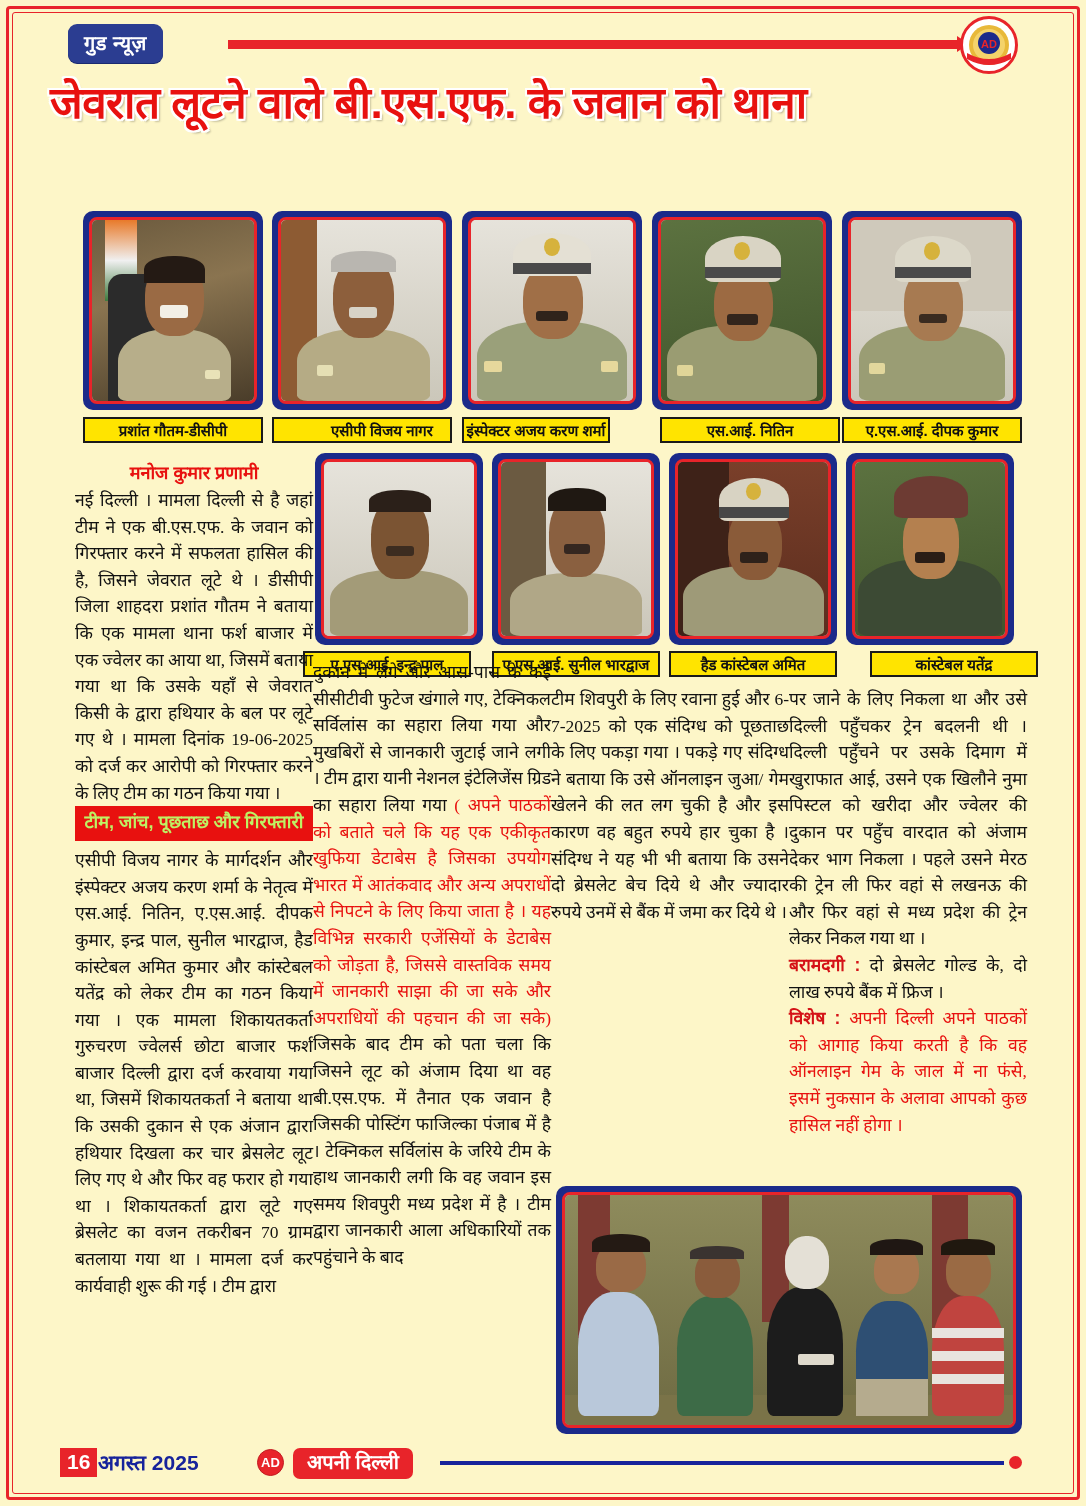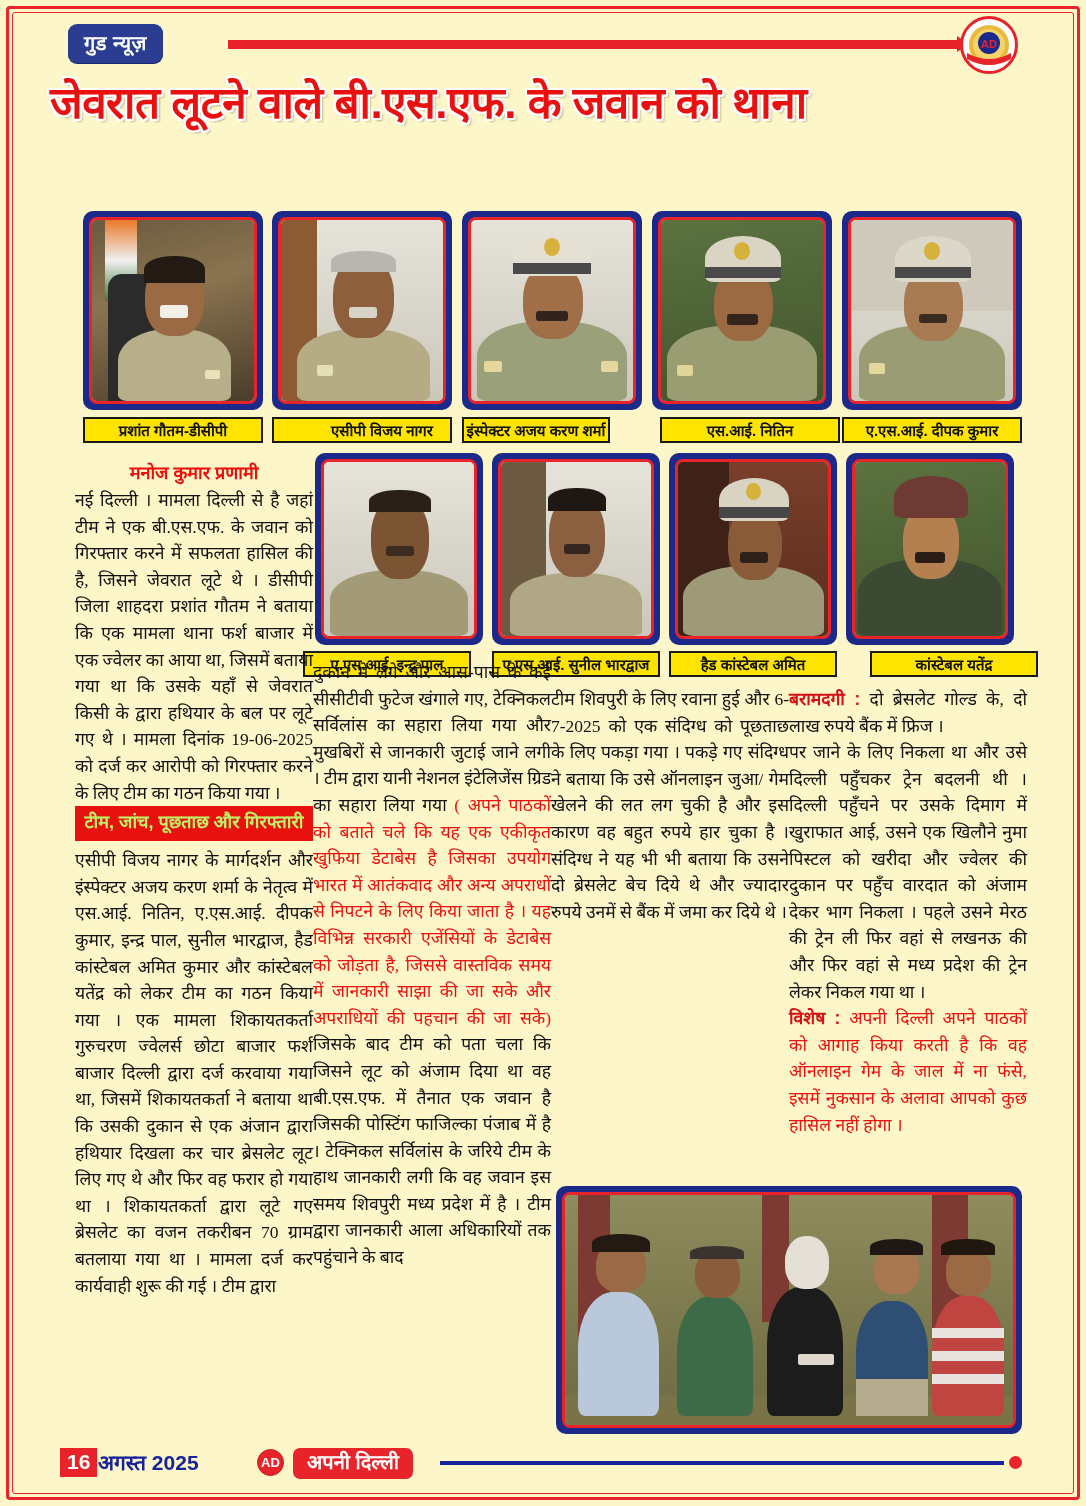--- a/index.html
+++ b/index.html
@@ -351,22 +351,22 @@
 
   <div class="col" style="left:313px; top:659px; width:238px;">
     <p><span>दुकान में लगे और आस-पास के कई सीसीटीवी फुटेज खंगाले गए, टेक्निकल सर्विलांस का सहारा लिया गया और मुखबिरों से जानकारी जुटाई जाने लगी । टीम द्वारा यानी नेशनल इंटेलिजेंस ग्रिड का सहारा लिया गया </span><span class="redtext">( अपने पाठकों को बताते चले कि यह एक एकीकृत खुफिया डेटाबेस है जिसका उपयोग भारत में आतंकवाद और अन्य अपराधों से निपटने के लिए किया जाता है । यह विभिन्न सरकारी एजेंसियों के डेटाबेस को जोड़ता है, जिससे वास्तविक समय में जानकारी साझा की जा सके और अपराधियों की पहचान की जा सके)</span><span> जिसके बाद टीम को पता चला कि जिसने लूट को अंजाम दिया था वह बी.एस.एफ. में तैनात एक जवान है जिसकी पोस्टिंग फाजिल्का पंजाब में है । टेक्निकल सर्विलांस के जरिये टीम के हाथ जानकारी लगी कि वह जवान इस समय शिवपुरी मध्य प्रदेश में है । टीम द्वारा जानकारी आला अधिकारियों तक पहुंचाने के बाद</span></p>
   </div>
 
   <div class="col" style="left:551px; top:686px; width:238px;">
     <p>टीम शिवपुरी के लिए रवाना हुई और 6-7-2025 को एक संदिग्ध को पूछताछ के लिए पकड़ा गया । पकड़े गए संदिग्ध ने बताया कि उसे ऑनलाइन जुआ/ गेम खेलने की लत लग चुकी है और इस कारण वह बहुत रुपये हार चुका है । संदिग्ध ने यह भी भी बताया कि उसने दो ब्रेसलेट बेच दिये थे और ज्यादार रुपये उनमें से बैंक में जमा कर दिये थे ।</p>
   </div>
 
   <div class="col" style="left:789px; top:686px; width:238px;">
+    <p>पर जाने के लिए निकला था और उसे दिल्ली पहुँचकर ट्रेन बदलनी थी । दिल्ली पहुँचने पर उसके दिमाग में खुराफात आई, उसने एक खिलौने नुमा पिस्टल को खरीदा और ज्वेलर की दुकान पर पहुँच वारदात को अंजाम देकर भाग निकला । पहले उसने मेरठ की ट्रेन ली फिर वहां से लखनऊ की और फिर वहां से मध्य प्रदेश की ट्रेन लेकर निकल गया था ।</p>
     <p><span class="lbl-red">बरामदगी :</span><span> दो ब्रेसलेट गोल्ड के, दो लाख रुपये बैंक में फ्रिज ।</span></p>
-    <p>पर जाने के लिए निकला था और उसे दिल्ली पहुँचकर ट्रेन बदलनी थी । दिल्ली पहुँचने पर उसके दिमाग में खुराफात आई, उसने एक खिलौने नुमा पिस्टल को खरीदा और ज्वेलर की दुकान पर पहुँच वारदात को अंजाम देकर भाग निकला । पहले उसने मेरठ की ट्रेन ली फिर वहां से लखनऊ की और फिर वहां से मध्य प्रदेश की ट्रेन लेकर निकल गया था ।</p>
     <p class="redtext"><span class="lbl-red">विशेष :</span><span> अपनी दिल्ली अपने पाठकों को आगाह किया करती है कि वह ऑनलाइन गेम के जाल में ना फंसे, इसमें नुकसान के अलावा आपको कुछ हासिल नहीं होगा ।</span></p>
   </div>
 
   <div class="pframe" style="left:556px; top:1186px; width:466px; height:248px;">
     <div class="inner">
       <div class="photo">
         <div class="bg-yard"></div>
         <div class="stripe" style="left:3%;top:0;width:7%;height:62%;background:#7d3a32;"></div>
         <div class="stripe" style="left:44%;top:0;width:6%;height:55%;background:#7d3a32;"></div>
         <div class="stripe" style="left:82%;top:0;width:8%;height:60%;background:#7d3a32;"></div>

